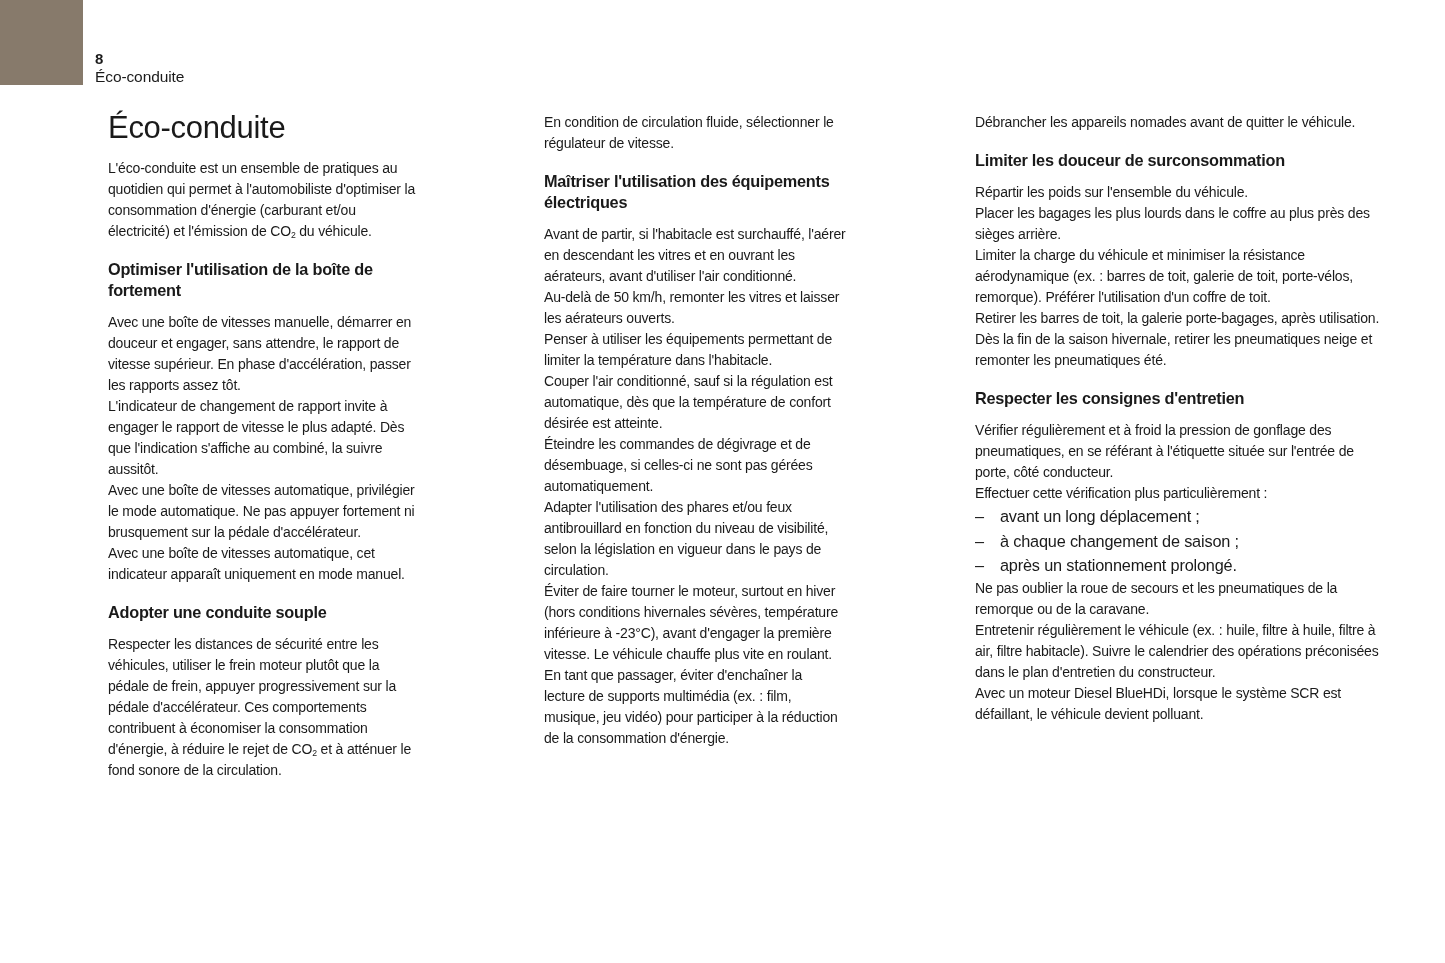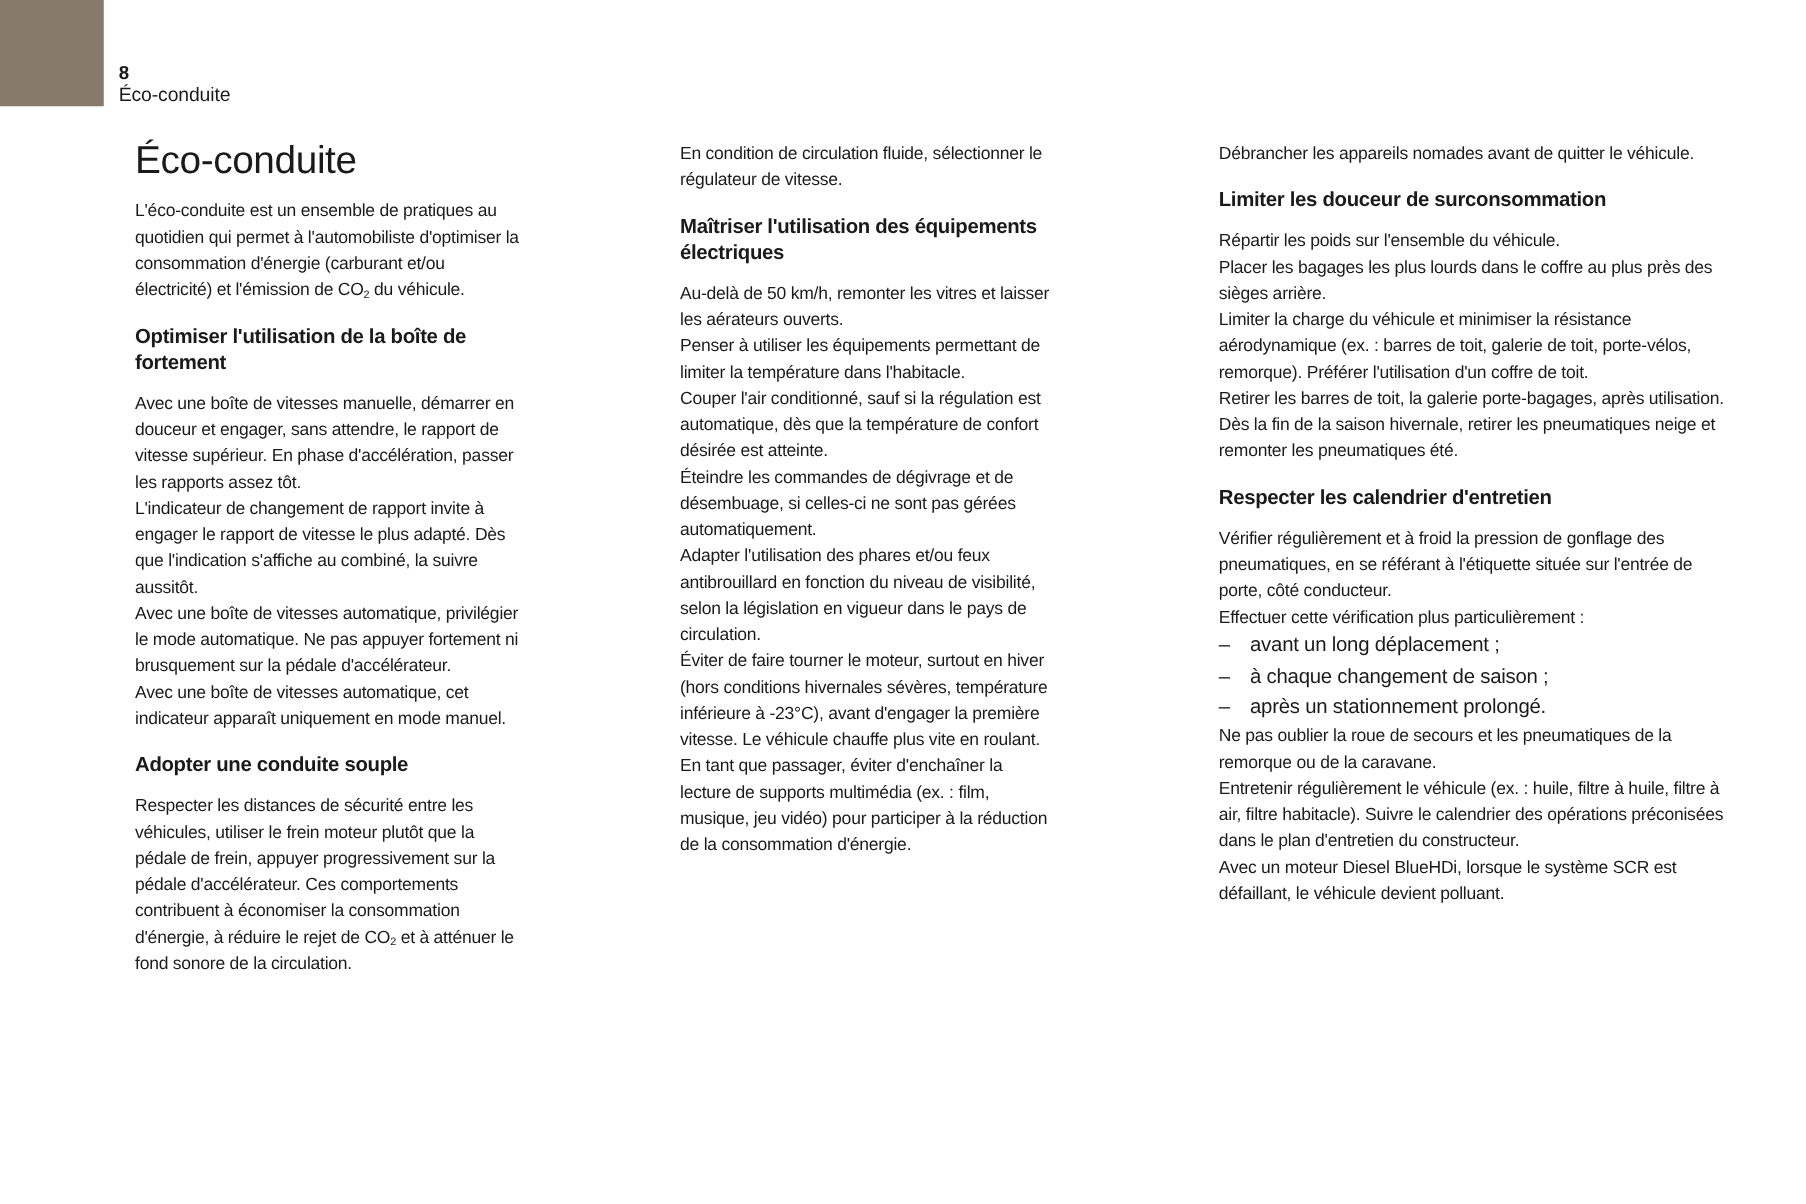--- a/index.html
+++ b/index.html
@@ -127,37 +127,38 @@
       <p class="body-text">Avec une boîte de vitesses manuelle, démarrer en douceur et engager, sans attendre, le rapport de vitesse supérieur. En phase d'accélération, passer les rapports assez tôt.</p>
       <p class="body-text">L'indicateur de changement de rapport invite à engager le rapport de vitesse le plus adapté. Dès que l'indication s'affiche au combiné, la suivre aussitôt.</p>
       <p class="body-text">Avec une boîte de vitesses automatique, privilégier le mode automatique. Ne pas appuyer fortement ni brusquement sur la pédale d'accélérateur.</p>
       <p class="body-text">Avec une boîte de vitesses automatique, cet indicateur apparaît uniquement en mode manuel.</p>
       <h2 class="sub-head">Adopter une conduite souple</h2>
       <p class="body-text">Respecter les distances de sécurité entre les véhicules, utiliser le frein moteur plutôt que la pédale de frein, appuyer progressivement sur la pédale d'accélérateur. Ces comportements contribuent à économiser la consommation d'énergie, à réduire le rejet de CO<sub>2</sub> et à atténuer le fond sonore de la circulation.</p>
     </div>
   <div class="column" id="col-2">
       <p class="body-text">En condition de circulation fluide, sélectionner le régulateur de vitesse.</p>
       <h2 class="sub-head">Maîtriser l'utilisation des équipements électriques</h2>
+      <p class="body-text">Avant de partir, si l'habitacle est surchauffé, l'aérer en descendant les vitres et en ouvrant les aérateurs, avant d'utiliser l'air conditionné.</p>
       <p class="body-text">Au-delà de 50 km/h, remonter les vitres et laisser les aérateurs ouverts.</p>
       <p class="body-text">Penser à utiliser les équipements permettant de limiter la température dans l'habitacle.</p>
       <p class="body-text">Couper l'air conditionné, sauf si la régulation est automatique, dès que la température de confort désirée est atteinte.</p>
       <p class="body-text">Éteindre les commandes de dégivrage et de désembuage, si celles-ci ne sont pas gérées automatiquement.</p>
       <p class="body-text">Adapter l'utilisation des phares et/ou feux antibrouillard en fonction du niveau de visibilité, selon la législation en vigueur dans le pays de circulation.</p>
       <p class="body-text">Éviter de faire tourner le moteur, surtout en hiver (hors conditions hivernales sévères, température inférieure à -23°C), avant d'engager la première vitesse. Le véhicule chauffe plus vite en roulant.</p>
       <p class="body-text">En tant que passager, éviter d'enchaîner la lecture de supports multimédia (ex. : film, musique, jeu vidéo) pour participer à la réduction de la consommation d'énergie.</p>
     </div>
   <div class="column" id="col-3">
       <p class="body-text">Débrancher les appareils nomades avant de quitter le véhicule.</p>
       <h2 class="sub-head">Limiter les douceur de surconsommation</h2>
       <p class="body-text">Répartir les poids sur l'ensemble du véhicule.</p>
       <p class="body-text">Placer les bagages les plus lourds dans le coffre au plus près des sièges arrière.</p>
       <p class="body-text">Limiter la charge du véhicule et minimiser la résistance aérodynamique (ex. : barres de toit, galerie de toit, porte-vélos, remorque). Préférer l'utilisation d'un coffre de toit.</p>
       <p class="body-text">Retirer les barres de toit, la galerie porte-bagages, après utilisation.</p>
       <p class="body-text">Dès la fin de la saison hivernale, retirer les pneumatiques neige et remonter les pneumatiques été.</p>
-      <h2 class="sub-head">Respecter les calendrier d'entretien</h2>
+      <h2 class="sub-head">Respecter les consignes d'entretien</h2>
       <p class="body-text">Vérifier régulièrement et à froid la pression de gonflage des pneumatiques, en se référant à l'étiquette située sur l'entrée de porte, côté conducteur.</p>
       <p class="body-text">Effectuer cette vérification plus particulièrement :</p>
       <ul class="dash-list">
         <li><span class="dash">–</span>avant un long déplacement ;</li>
         <li><span class="dash">–</span>à chaque changement de saison ;</li>
         <li><span class="dash">–</span>après un stationnement prolongé.</li>
       </ul>
       <p class="body-text">Ne pas oublier la roue de secours et les pneumatiques de la remorque ou de la caravane.</p>
       <p class="body-text">Entretenir régulièrement le véhicule (ex. : huile, filtre à huile, filtre à air, filtre habitacle). Suivre le calendrier des opérations préconisées dans le plan d'entretien du constructeur.</p>
       <p class="body-text">Avec un moteur Diesel BlueHDi, lorsque le système SCR est défaillant, le véhicule devient polluant.</p>

